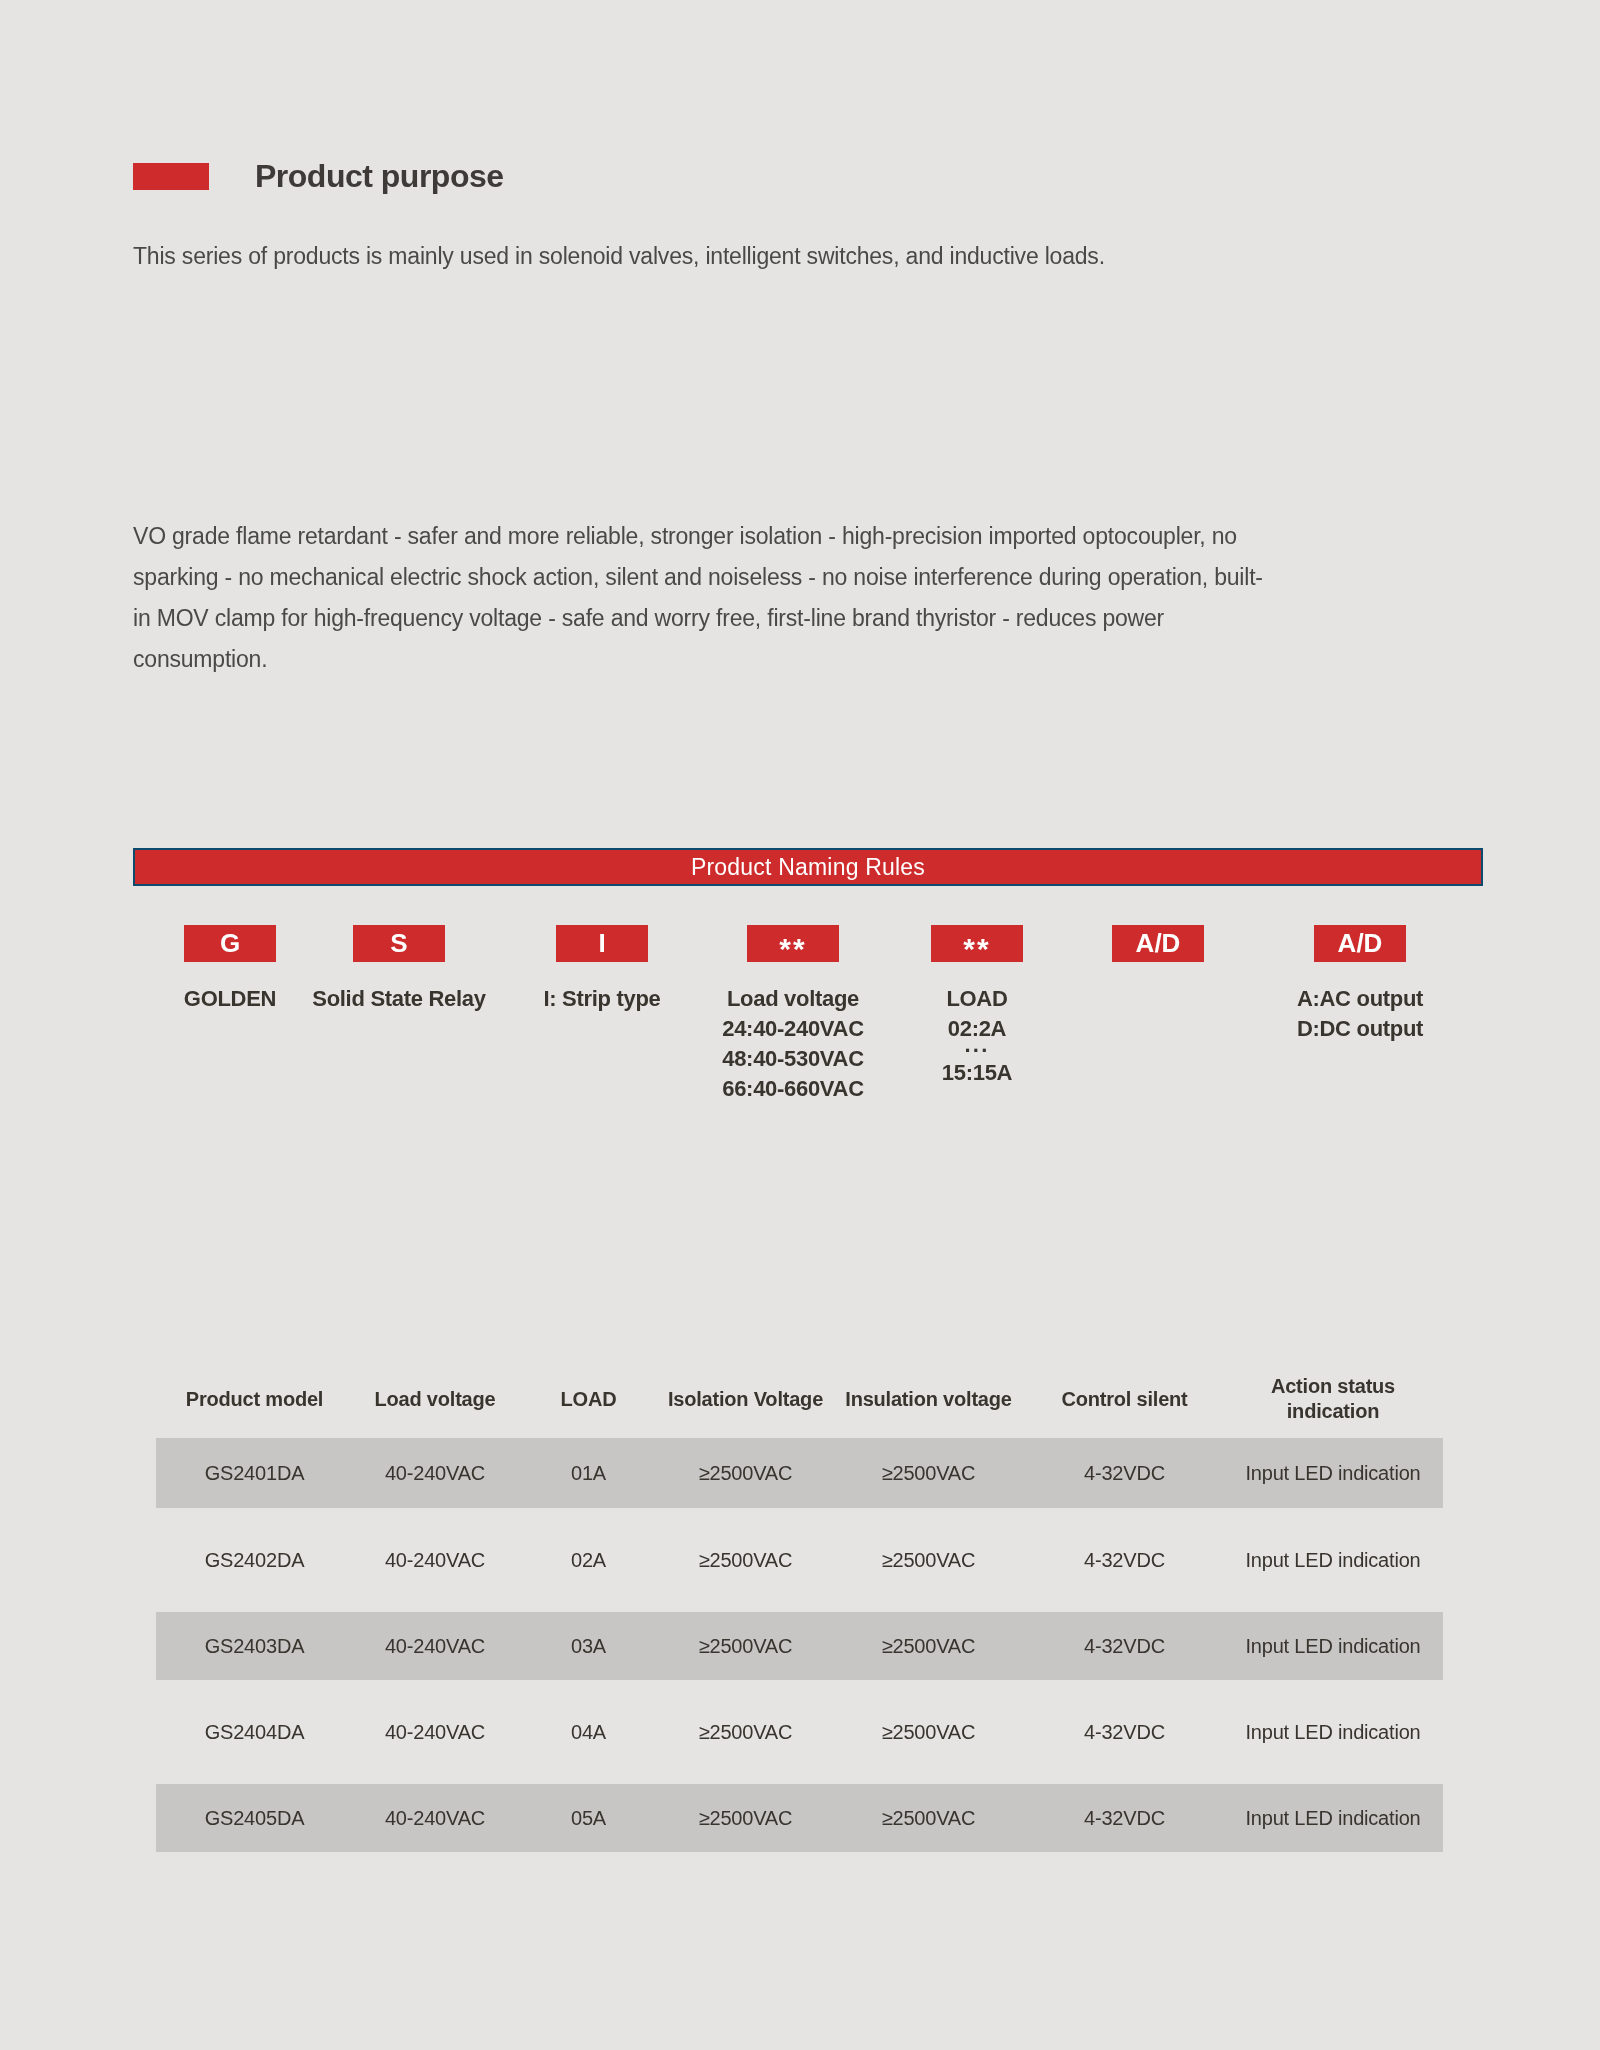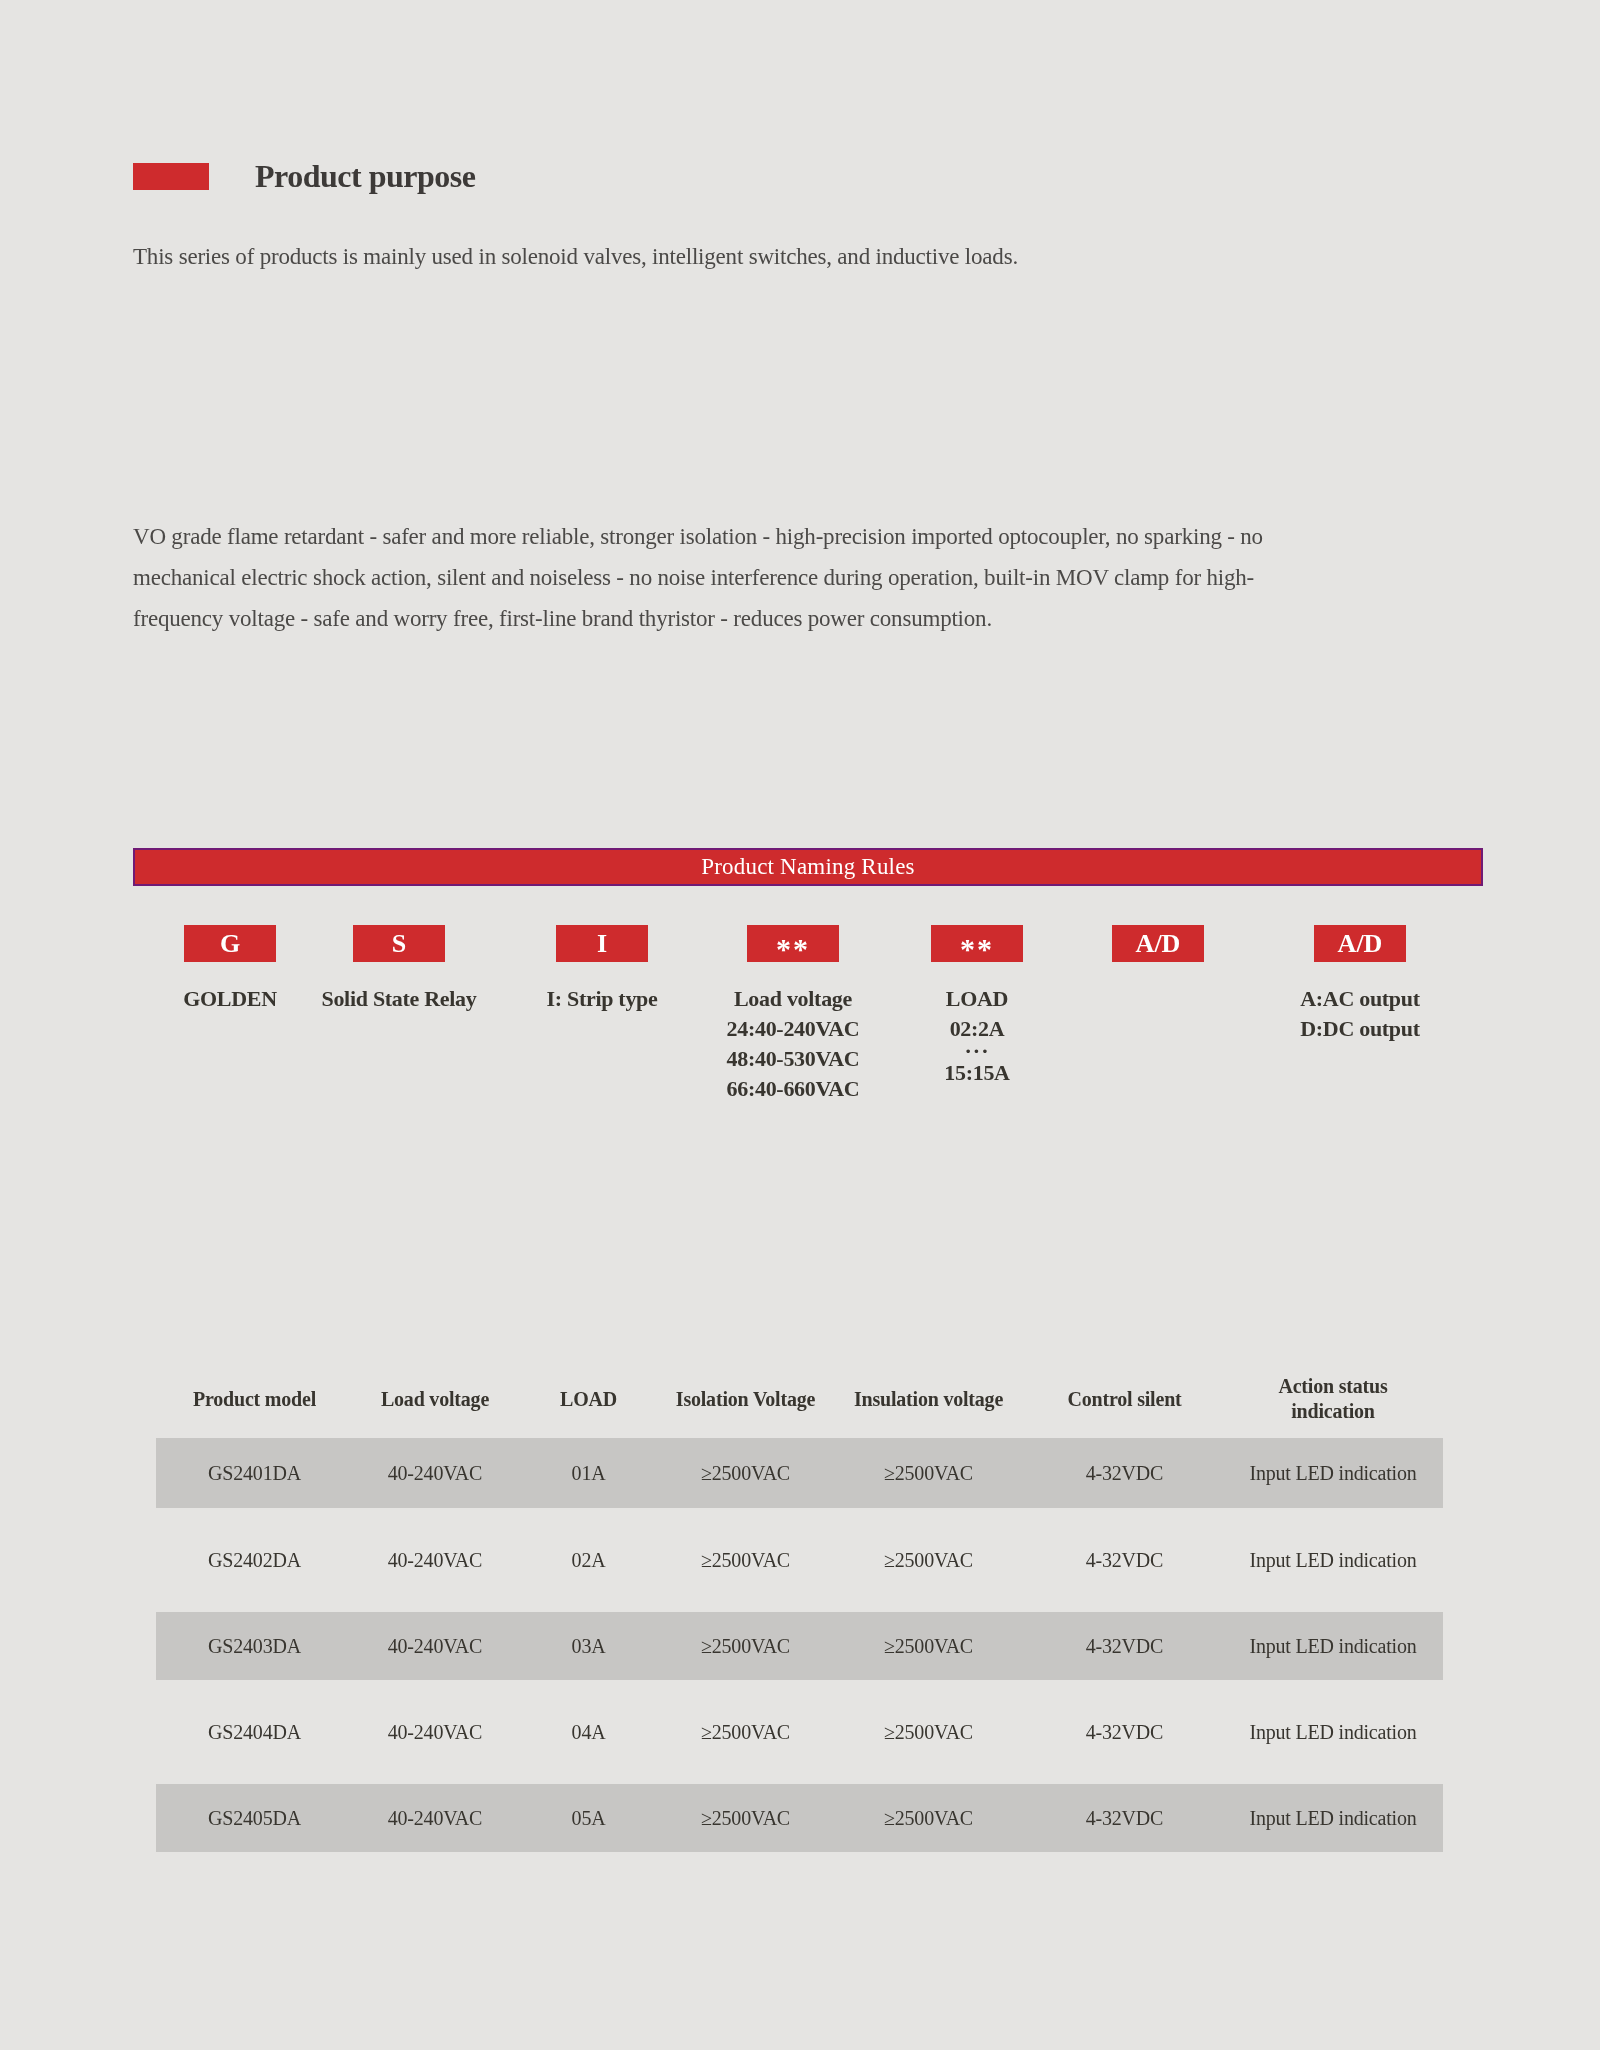--- a/index.html
+++ b/index.html
@@ -7,32 +7,32 @@
     --bg:#e5e4e2;
     --stripe:#c7c6c4;
     --ink-head:#3d3a38;
     --ink-body:#4b4947;
     --ink-dark:#38352f;
   }
   *{box-sizing:border-box;}
   html,body{margin:0;padding:0;background:var(--bg);}
   .canvas{
     position:relative;width:1600px;height:2050px;background:var(--bg);
-    font-family:Liberation Serif, serif;overflow:hidden;
+    font-family:Liberation Sans, sans-serif;overflow:hidden;
   }
   
   .sec-head{position:absolute;left:133px;display:flex;align-items:center;gap:46px;height:46px;}
   .bullet{width:76px;height:27px;background:var(--red);flex:0 0 auto;}
   .sec-title{margin:0;font-size:32px;font-weight:700;color:var(--ink-head);letter-spacing:-0.5px;white-space:nowrap;}
   
   .body-text{position:absolute;left:133px;margin:0;font-size:23px;line-height:41px;color:var(--ink-body);letter-spacing:-0.2px;}
   
   .banner{
     position:absolute;left:133px;top:848px;width:1350px;height:38px;
-    background:var(--red);border:2px solid #701a75;
+    background:var(--red);border:2px solid #0c4a6e;
     display:flex;align-items:center;justify-content:center;
     color:#ffffff;font-size:23px;letter-spacing:0.2px;
   }
   
   .ngroup{position:absolute;top:925px;width:240px;text-align:center;}
   .ncode{
     width:92px;height:37px;margin:0 auto;background:var(--red);
     color:#fff;font-weight:700;font-size:26px;line-height:37px;text-align:center;
   }
   .ncode.stars{font-size:30px;line-height:48px;letter-spacing:2px;overflow:hidden;}

